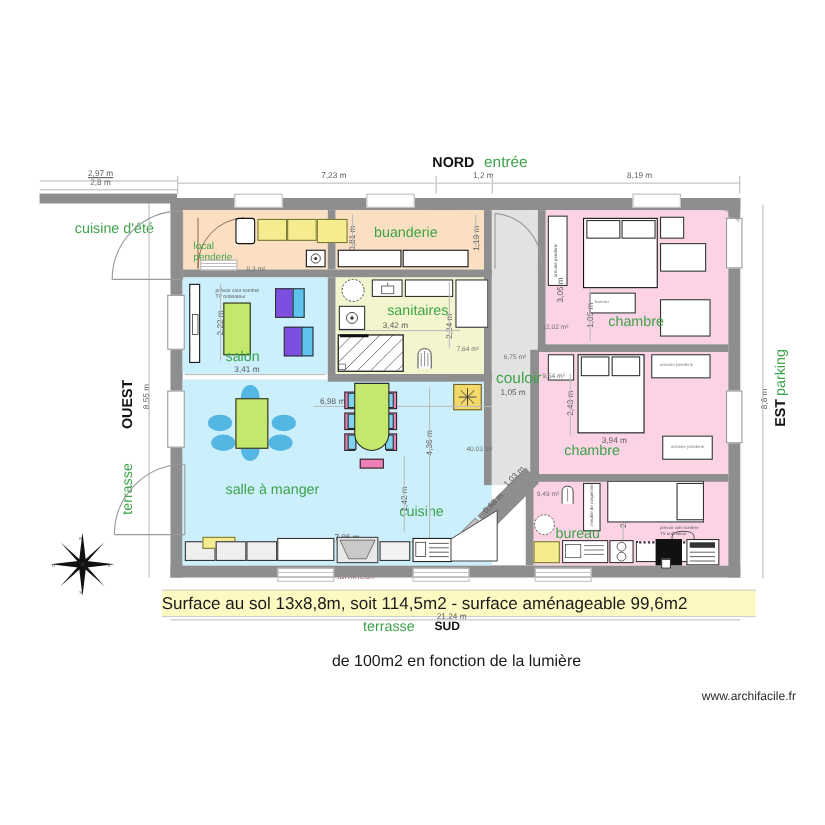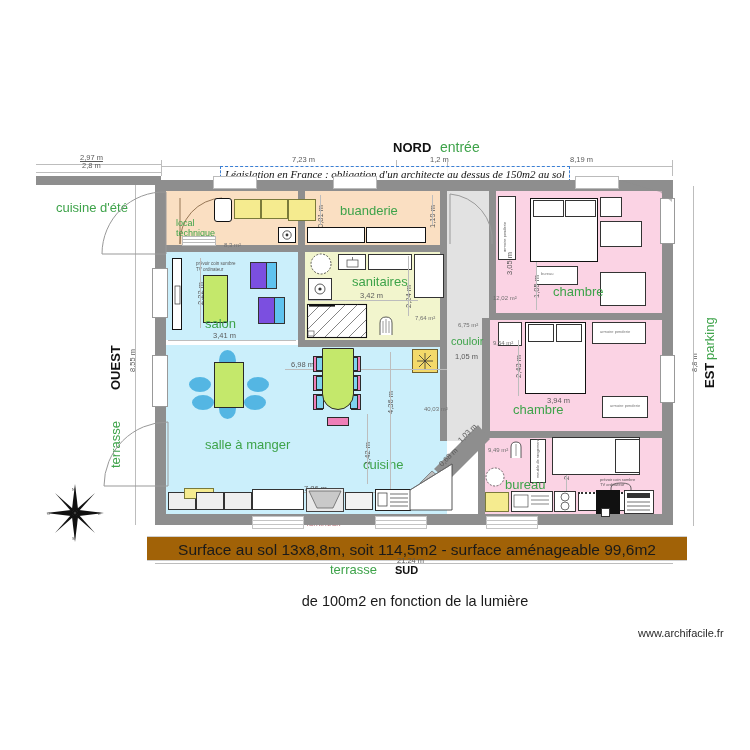--- a/index.html
+++ b/index.html
@@ -94,23 +94,23 @@
     padding: 1px 4px;
     white-space: nowrap;
     background: rgba(255,255,255,0.85);
   }
 
   .surface-bar {
     border-top: 1px solid #cfcfcf;
     border-bottom: 1px solid #cfcfcf;
     font-size: 15.5px;
     color: #1a1a1a;
-    text-align: center;
-    white-space: nowrap;
-    background: #a16207;
+    text-align: left;
+    white-space: nowrap;
+    background: #fef9c3;
   }
   .caption {
     font-size: 14.5px;
     color: #1a1a1a;
     text-align: center;
     white-space: nowrap;
     line-height: 1.35;
   }
   .sitecredit {
     font-size: 11px;
@@ -139,39 +139,38 @@
   <div class="abs dim" style="left:570px; top:155px;">8,19 m</div>
 
   <div class="abs dimline-v" style="left:161px; top:160px; height:16px;"></div>
   <div class="abs dimline-v" style="left:396px; top:160px; height:16px;"></div>
   <div class="abs dimline-v" style="left:447px; top:160px; height:16px;"></div>
   <div class="abs dimline-v" style="left:672px; top:160px; height:16px;"></div>
 
   <div class="abs cardinal" style="left:393px; top:140px;">NORD</div>
   <div class="abs room-label big" style="left:440px; top:139px;">entrée</div>
 
-  <div class="abs room-label" style="left:56px; top:200px;">cuisine d'été</div>
+  <div class="abs room-label" style="left:68px; top:200px;">cuisine d'été</div>
 
   <div class="abs cardinal vert" style="left:108px; top:390px; transform:rotate(-90deg);">OUEST</div>
   <div class="abs room-label vert" style="left:108px; top:468px; transform:rotate(-90deg);">terrasse</div>
   <div class="abs dim vert" style="left:128px; top:372px; transform:rotate(-90deg);">8,55 m</div>
   <div class="abs dimline-v" style="left:135px; top:180px; height:345px;"></div>
 
   <div class="abs cardinal vert" style="left:702px; top:388px; transform:rotate(-90deg);">EST</div>
   <div class="abs room-label vert" style="left:702px; top:360px; transform:rotate(-90deg);">parking</div>
   <div class="abs dim vert" style="left:690px; top:372px; transform:rotate(-90deg);">8,8 m</div>
   <div class="abs dimline-v" style="left:693px; top:186px; height:340px;"></div>
 
   <div class="abs lux vert" style="left:155px; top:375px; transform:rotate(-90deg);">lumineux</div>
   <div class="abs lux vert" style="left:664px; top:370px; transform:rotate(-90deg);">peu lumineux</div>
   <div class="abs lux" style="left:390px; top:187px;">sombre</div>
   <div class="abs lux" style="left:290px; top:518px;">très lumineux</div>
   <div class="abs lux" style="left:452px; top:186px; background:#d9f0d9; padding:0 2px;">entrée</div>
 
-  <div class="abs legis" style="left:220px; top:166px;">Législation en France : obligation d'un architecte au dessus de 150m2  au sol</div>
 
   <div class="abs wall" style="left:36px; top:176px; width:125px; height:9px;"></div>
 
   <div class="abs wall" style="left:155px; top:180px; width:518px; height:11px;"></div>
 
   <div class="abs wall" style="left:155px; top:180px; width:11px; height:345px;"></div>
 
   <div class="abs wall" style="left:662px; top:180px; width:11px; height:345px;"></div>
 
   <div class="abs wall" style="left:155px; top:514px; width:518px; height:11px;"></div>
@@ -245,21 +244,21 @@
   <div class="abs fbox" style="left:214px; top:198px; width:18px; height:24px; border-radius:3px;"></div>
   <div class="abs yellowcab" style="left:234px; top:199px; width:27px; height:20px;"></div>
   <div class="abs yellowcab" style="left:261px; top:199px; width:27px; height:20px;"></div>
   <div class="abs yellowcab" style="left:288px; top:199px; width:28px; height:22px;"></div>
   <div class="abs fbox" style="left:278px; top:227px; width:18px; height:16px;"></div>
   <svg class="abs" style="left:281px; top:230px;" width="12" height="10">
     <circle cx="6" cy="5" r="4.2" fill="none" stroke="#333" stroke-width="0.8"></circle>
     <circle cx="6" cy="5" r="1.4" fill="#333"></circle>
   </svg>
   <div class="abs room-label" style="left:176px; top:218px; font-size:9px;">local</div>
-  <div class="abs room-label" style="left:176px; top:228px; font-size:9px;">technique</div>
+  <div class="abs room-label" style="left:176px; top:228px; font-size:9px;">penderie</div>
   <div class="abs dim-area" style="left:224px; top:242px;">8,3 m²</div>
   <div class="abs" style="left:182px; top:236px; width:34px; height:10px; background:repeating-linear-gradient(to bottom,#fff 0 2px,#bbb 2px 3px); border:0.6px solid #bbb;"></div>
 
   <div class="abs room-label" style="left:340px; top:203px;">buanderie</div>
   <div class="abs dim vert" style="left:316px; top:228px; transform:rotate(-90deg);">0,81 m</div>
   <div class="abs dim vert" style="left:428px; top:228px; transform:rotate(-90deg);">1,19 m</div>
   <div class="abs fbox" style="left:307px; top:227px; width:58px; height:16px;"></div>
   <div class="abs fbox" style="left:366px; top:227px; width:60px; height:16px;"></div>
   <div class="abs dimline-v" style="left:320px; top:195px; height:30px;"></div>
   <div class="abs dimline-v" style="left:432px; top:195px; height:30px;"></div>
@@ -292,21 +291,21 @@
     <line x1="6.5" y1="0" x2="6.5" y2="3" stroke="#444" stroke-width="0.7"></line>
   </svg>
   <div class="abs fbox-thin" style="left:368px; top:254px; width:44px; height:16px;"></div>
   <div class="abs fbox-thin" style="left:414px; top:254px; width:30px; height:44px;"></div>
   <div class="abs fbox-thin" style="left:308px; top:278px; width:24px; height:22px;"></div>
   <svg class="abs" style="left:313px; top:283px;" width="14" height="12">
     <circle cx="7" cy="6" r="5" fill="none" stroke="#333" stroke-width="0.8"></circle>
     <circle cx="7" cy="6" r="1.6" fill="#333"></circle>
   </svg>
   <div class="abs room-label" style="left:352px; top:274px;">sanitaires</div>
-  <div class="abs dim" style="left:360px; top:291px;">3,42 m</div>
+  <div class="abs dim" style="left:348px; top:291px;">3,42 m</div>
   <div class="abs dim vert" style="left:404px; top:308px; transform:rotate(-90deg);">2,24 m</div>
   <div class="abs dim-area" style="left:415px; top:315px;">7,64 m²</div>
   <div class="abs dimline-h" style="left:308px; top:300px; width:110px;"></div>
   <div class="abs dimline-v" style="left:408px; top:256px; height:60px;"></div>
 
   <svg class="abs" style="left:307px; top:304px;" width="60" height="34">
     <rect x="0.5" y="0.5" width="59" height="33" fill="#fff" stroke="#111" stroke-width="1.1"></rect>
     <g stroke="#333" stroke-width="0.6">
       <line x1="0" y1="14" x2="14" y2="0"></line>
         <line x1="0" y1="26" x2="26" y2="0"></line>
@@ -319,21 +318,21 @@
     <rect x="2" y="0" width="26" height="2.6" fill="#111"></rect>
     <rect x="1" y="27" width="6" height="5" fill="none" stroke="#444" stroke-width="0.6"></rect>
   </svg>
   <svg class="abs" style="left:376px; top:315px;" width="20" height="22">
     <path d="M4,20 L4,8 Q4,2 10,2 Q16,2 16,8 L16,20" fill="#fff" stroke="#333" stroke-width="0.8"></path>
     <line x1="10" y1="4" x2="10" y2="18" stroke="#333" stroke-width="0.5"></line>
     <line x1="7" y1="6" x2="7" y2="18" stroke="#333" stroke-width="0.5"></line>
     <line x1="13" y1="6" x2="13" y2="18" stroke="#333" stroke-width="0.5"></line>
   </svg>
 
-  <div class="abs room-label" style="left:451px; top:335px; font-size:11px;">couloir</div>
+  <div class="abs room-label" style="left:451px; top:335px; font-size:14px;">couloir</div>
   <div class="abs dim" style="left:455px; top:352px;">1,05 m</div>
   <div class="abs dim-area" style="left:458px; top:322px;">6,75 m²</div>
   <div class="abs dim vert" style="left:456px; top:438px; transform:rotate(-45deg);">1,03 m</div>
   <div class="abs dim vert" style="left:437px; top:462px; transform:rotate(-45deg);">0,68 m</div>
   <div class="abs sunny" style="left:412px; top:349px; width:26px; height:24px;"></div>
   <svg class="abs" style="left:415px; top:352px;" width="20" height="18">
     <g stroke="#333" stroke-width="0.8">
       <line x1="10" y1="1" x2="10" y2="17"></line>
         <line x1="2" y1="9" x2="18" y2="9"></line>
       <line x1="4" y1="3" x2="16" y2="15"></line>

